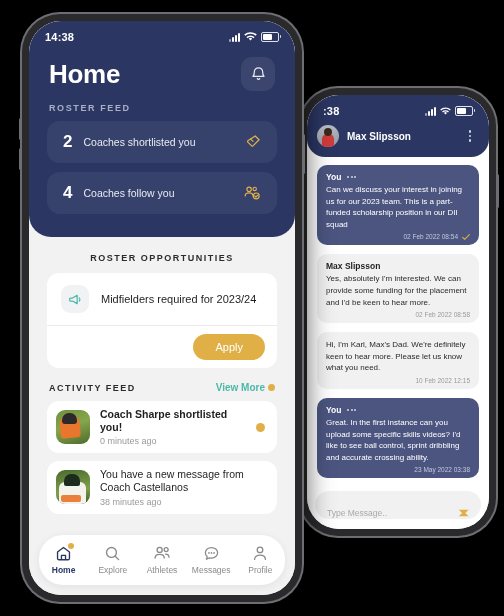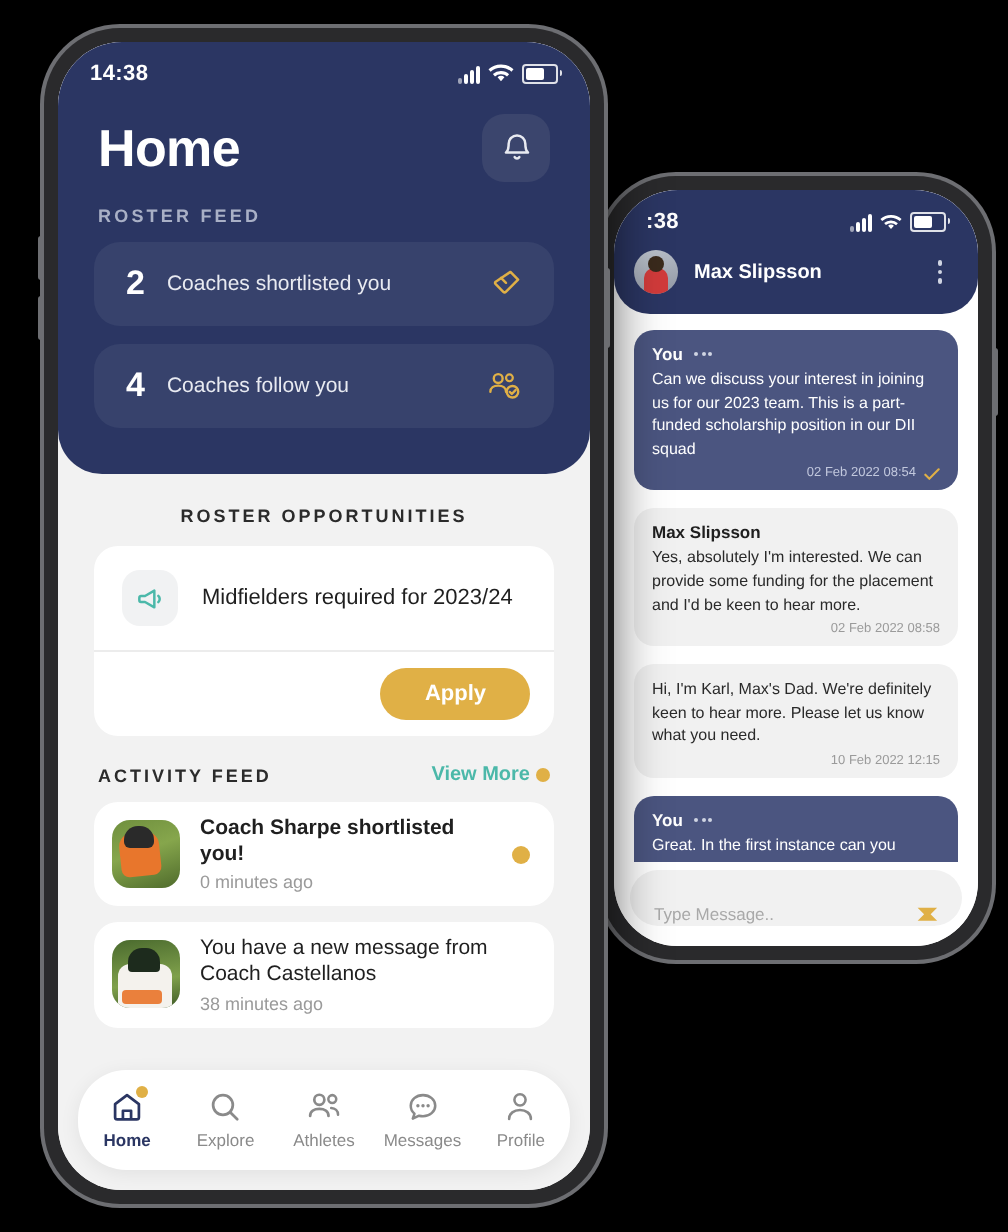--- a/index.html
+++ b/index.html
@@ -8,21 +8,21 @@
 
   .stage{position:absolute;inset:0;}
 
   
   .phone{position:absolute;border-radius:38px;background:#2a2a2c;
          box-shadow:0 0 0 2px #6d6e72, 0 10px 30px rgba(0,0,0,.8);}
   .phone .screen{position:absolute;inset:7px;border-radius:32px;overflow:hidden;
                  background:#f2f2f2;}
 
   
-  #phone-back{left:300px;top:88px;width:196px;height:392px;}
+  #phone-back{left:300px;top:88px;width:196px;height:448px;}
   
   #phone-front{left:22px;top:14px;width:280px;height:588px;z-index:5;}
 
   
   .btn-side{position:absolute;background:#6d6e72;border-radius:2px;}
 
   
   .statusbar{display:flex;align-items:center;justify-content:space-between;
              color:#fff;padding:10px 16px 2px 16px;font-size:11px;font-weight:bold;
              letter-spacing:.2px;}
@@ -66,21 +66,21 @@
             font-weight:bold;}
   .gold-dot{width:7px;height:7px;border-radius:50%;background:#e0b046;display:block;}
 
   .white-card{margin:0 18px;background:#fff;border-radius:12px;}
   .roster-row{display:flex;align-items:center;gap:12px;padding:12px 14px;}
   .roster-ico{width:28px;height:28px;border-radius:9px;background:#f1f2f3;
               display:flex;align-items:center;justify-content:center;color:#4bb8a9;flex:0 0 auto;}
   .roster-txt{font-size:11px;color:#1f1f1f;}
   .roster-foot{border-top:1px solid #ececec;padding:8px 12px;display:flex;justify-content:flex-end;}
   .apply{background:#e0b046;color:#fff;border:none;font-family:inherit;
-         font-size:11px;font-weight:bold;padding:7px 22px;border-radius:16px;}
+         font-size:11px;font-weight:normal;padding:7px 22px;border-radius:16px;}
 
   .act-card{margin:0 18px 8px 18px;background:#fff;border-radius:12px;
             display:flex;align-items:center;gap:10px;padding:7px 12px 7px 9px;}
   .thumb{width:34px;height:34px;border-radius:9px;flex:0 0 auto;overflow:hidden;position:relative;}
   .th1{background:linear-gradient(160deg,#6f8f3e 0%,#86a64c 45%,#4f6b2c 100%);}
   .th1::before{content:"";position:absolute;left:4px;top:6px;width:20px;height:22px;
                background:#e8762c;border-radius:7px 7px 4px 4px;transform:rotate(-6deg);}
   .th1::after{content:"";position:absolute;left:6px;top:3px;width:15px;height:11px;
               background:#2a2a2a;border-radius:7px 7px 3px 3px;}
   .th2{background:linear-gradient(170deg,#4a6a2e 0%,#7fa04b 60%,#3e5a26 100%);}

